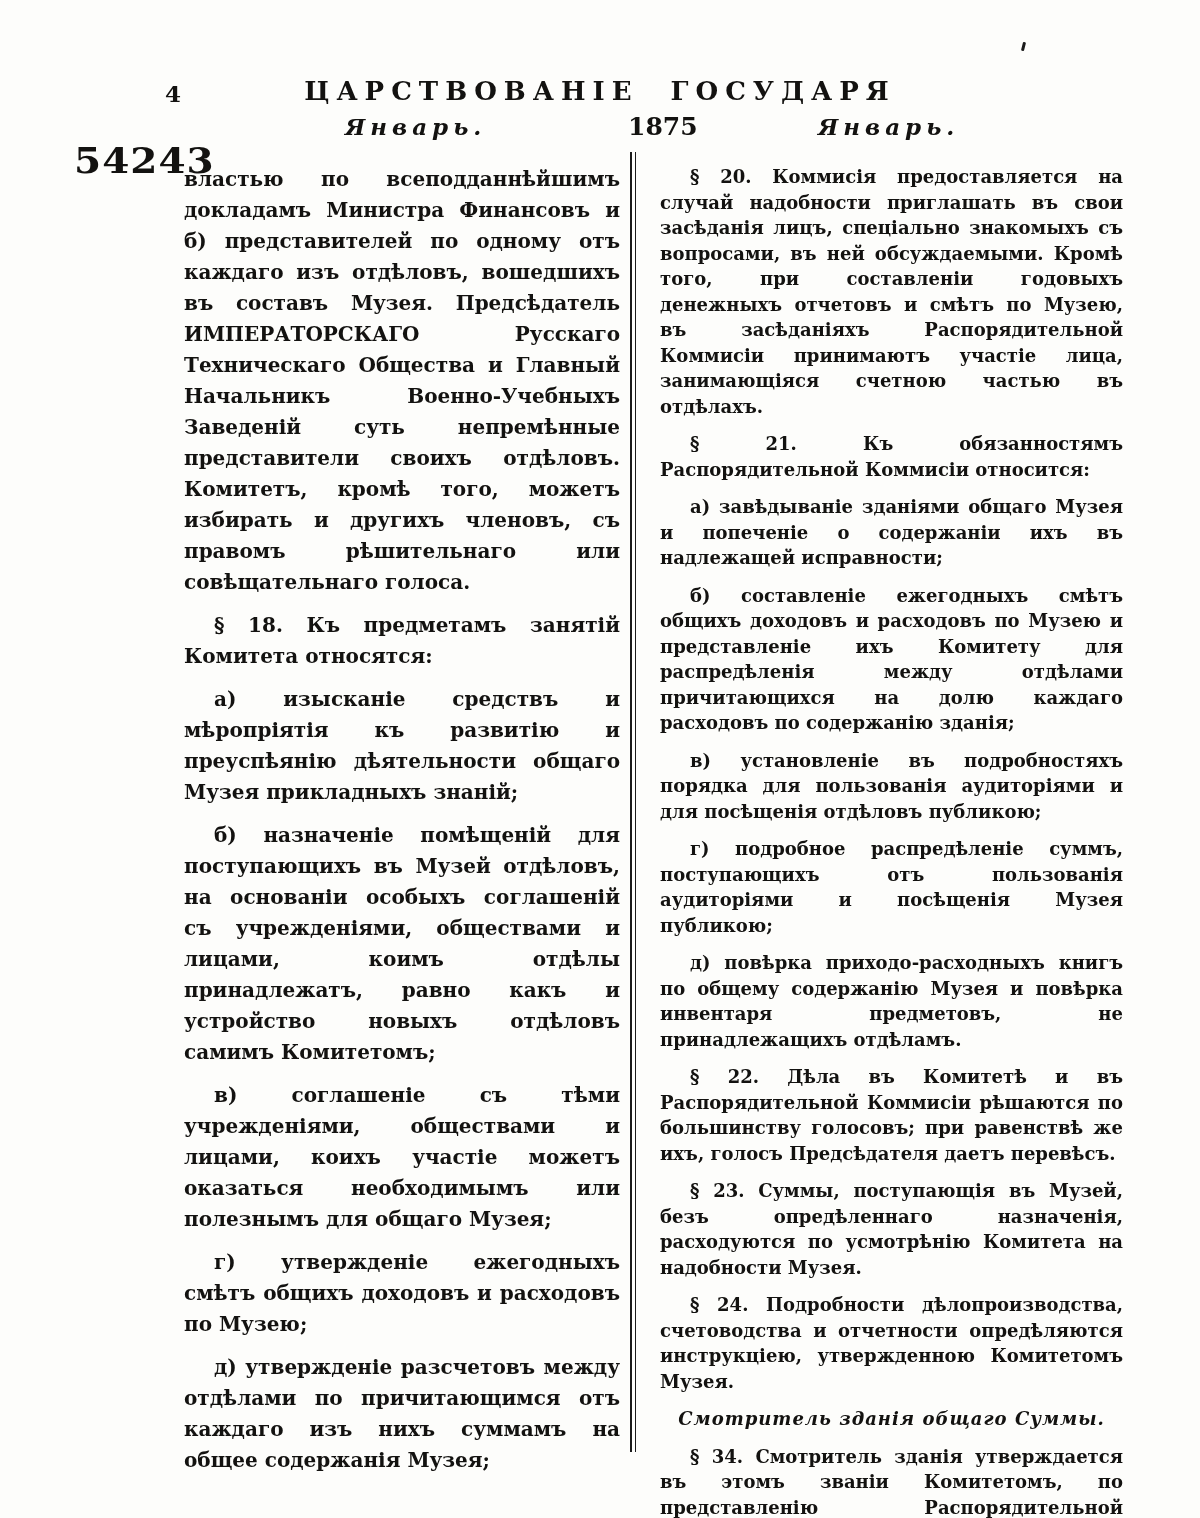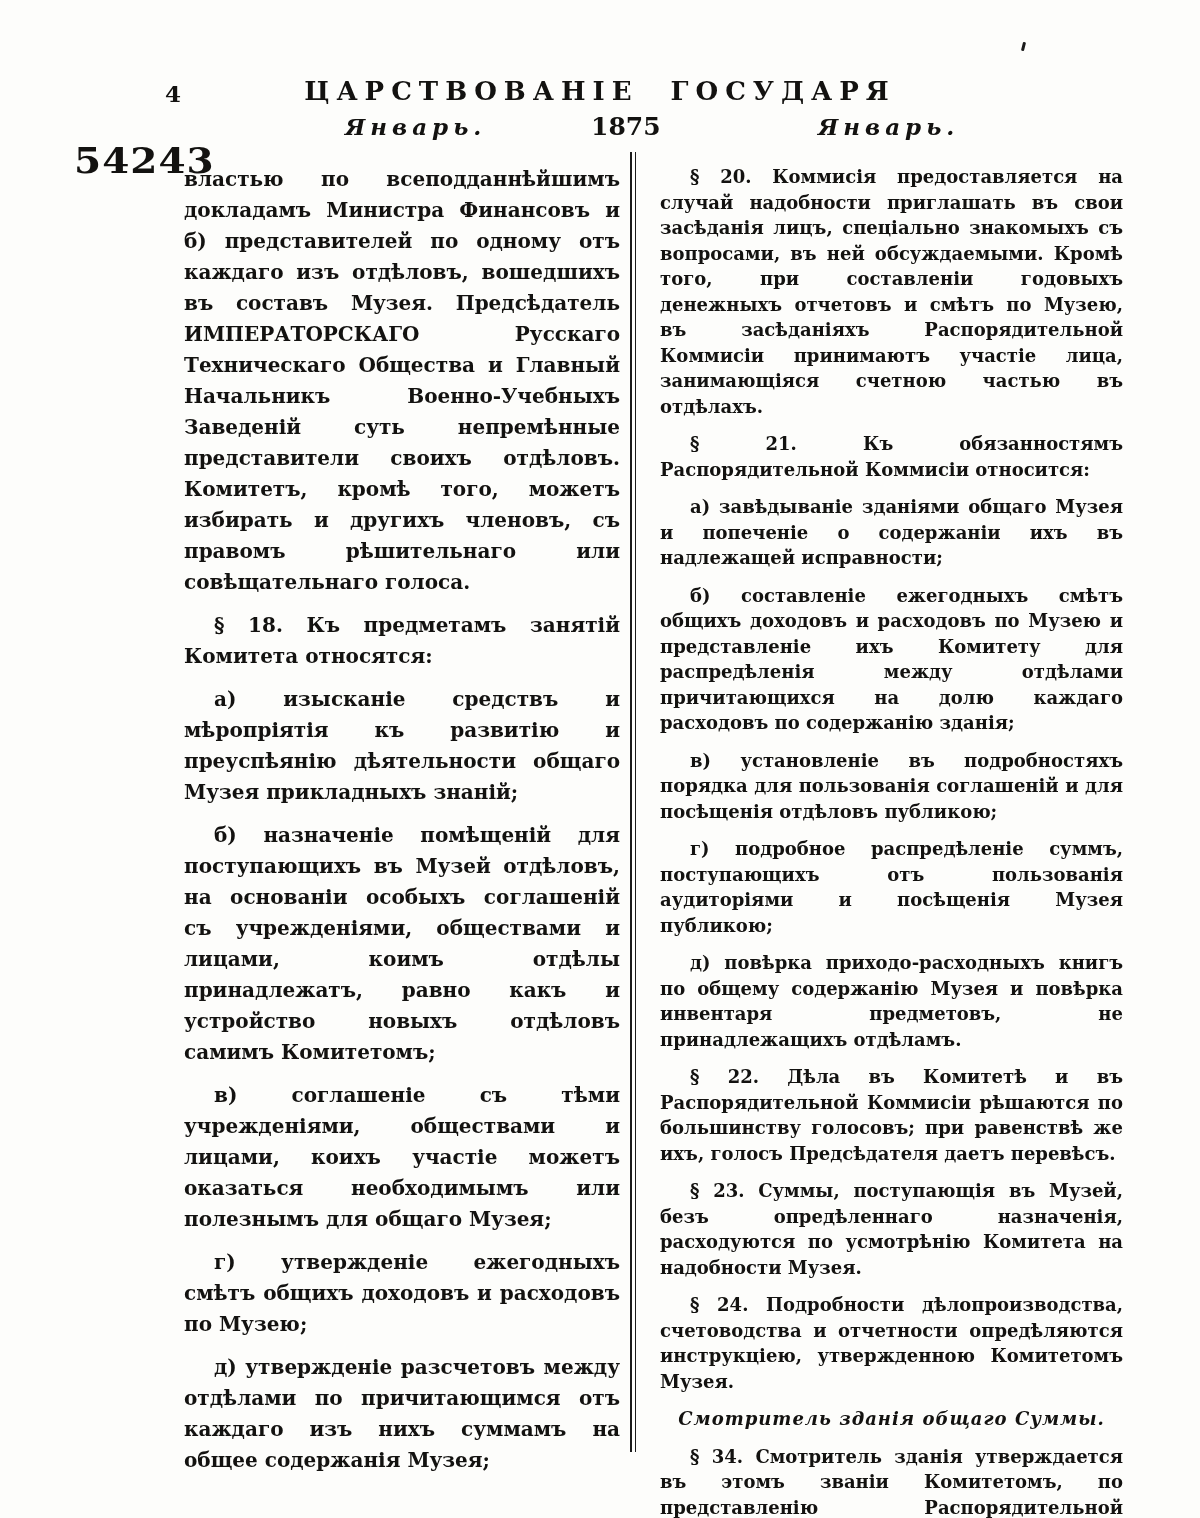--- a/index.html
+++ b/index.html
@@ -27,21 +27,21 @@
   }
   .month-left, .month-right {
     position: absolute; top: 113px;
     font-size: 23px; font-weight: bold; font-style: italic;
     letter-spacing: 5px;
     text-align: right;
   }
   .month-left { left: 345px; }
   .month-right { left: 818px; }
   .year-label {
-    position: absolute; left: 591px; top: 112px;
+    position: absolute; left: 628px; top: 112px;
     font-size: 25px; font-weight: bold;
   }
   .ink-mark {
     position: absolute; left: 1022px; top: 42px;
     width: 3px; height: 9px; background: #1a1a1a;
     transform: rotate(14deg); border-radius: 1px;
   }
 
   
   .act-number {
@@ -103,21 +103,21 @@
       <p class="body">д) утвержденіе разсчетовъ между отдѣлами по причитающимся отъ каждаго изъ нихъ суммамъ на общее содержанія Музея;</p>
     </div>
 
   <div class="column-divider"></div>
 
   <div class="col col-right">
       <p class="body">§ 20. Коммисія предоставляется на случай надобности приглашать въ свои засѣданія лицъ, спеціально знакомыхъ съ вопросами, въ ней обсуждаемыми. Кромѣ того, при составленіи годовыхъ денежныхъ отчетовъ и смѣтъ по Музею, въ засѣданіяхъ Распорядительной Коммисіи принимаютъ участіе лица, занимающіяся счетною частью въ отдѣлахъ.</p>
       <p class="body">§ 21. Къ обязанностямъ Распорядительной Коммисіи относится:</p>
       <p class="body">а) завѣдываніе зданіями общаго Музея и попеченіе о содержаніи ихъ въ надлежащей исправности;</p>
       <p class="body">б) составленіе ежегодныхъ смѣтъ общихъ доходовъ и расходовъ по Музею и представленіе ихъ Комитету для распредѣленія между отдѣлами причитающихся на долю каждаго расходовъ по содержанію зданія;</p>
-      <p class="body">в) установленіе въ подробностяхъ порядка для пользованія соглашеній и для посѣщенія отдѣловъ публикою;</p>
+      <p class="body">в) установленіе въ подробностяхъ порядка для пользованія аудиторіями и для посѣщенія отдѣловъ публикою;</p>
       <p class="body">г) подробное распредѣленіе суммъ, поступающихъ отъ пользованія аудиторіями и посѣщенія Музея публикою;</p>
       <p class="body">д) повѣрка приходо-расходныхъ книгъ по общему содержанію Музея и повѣрка инвентаря предметовъ, не принадлежащихъ отдѣламъ.</p>
       <p class="body">§ 22. Дѣла въ Комитетѣ и въ Распорядительной Коммисіи рѣшаются по большинству голосовъ; при равенствѣ же ихъ, голосъ Предсѣдателя даетъ перевѣсъ.</p>
       <p class="body">§ 23. Суммы, поступающія въ Музей, безъ опредѣленнаго назначенія, расходуются по усмотрѣнію Комитета на надобности Музея.</p>
       <p class="body">§ 24. Подробности дѣлопроизводства, счетоводства и отчетности опредѣляются инструкціею, утвержденною Комитетомъ Музея.</p>
       <p class="heading-italic">Смотритель зданія общаго Суммы.</p>
       <p class="body">§ 34. Смотритель зданія утверждается въ этомъ званіи Комитетомъ, по представленію Распорядительной Коммисіи, въ которой онъ состоитъ Дѣлопроизводителемъ.</p>
       <p class="body">§ 26. Обязанности Смотрителя опредѣляются особою инструкціею, которая составляется Распорядительною Коммисіею и утверждается Комитетомъ Музея.</p>
     </div>
 

